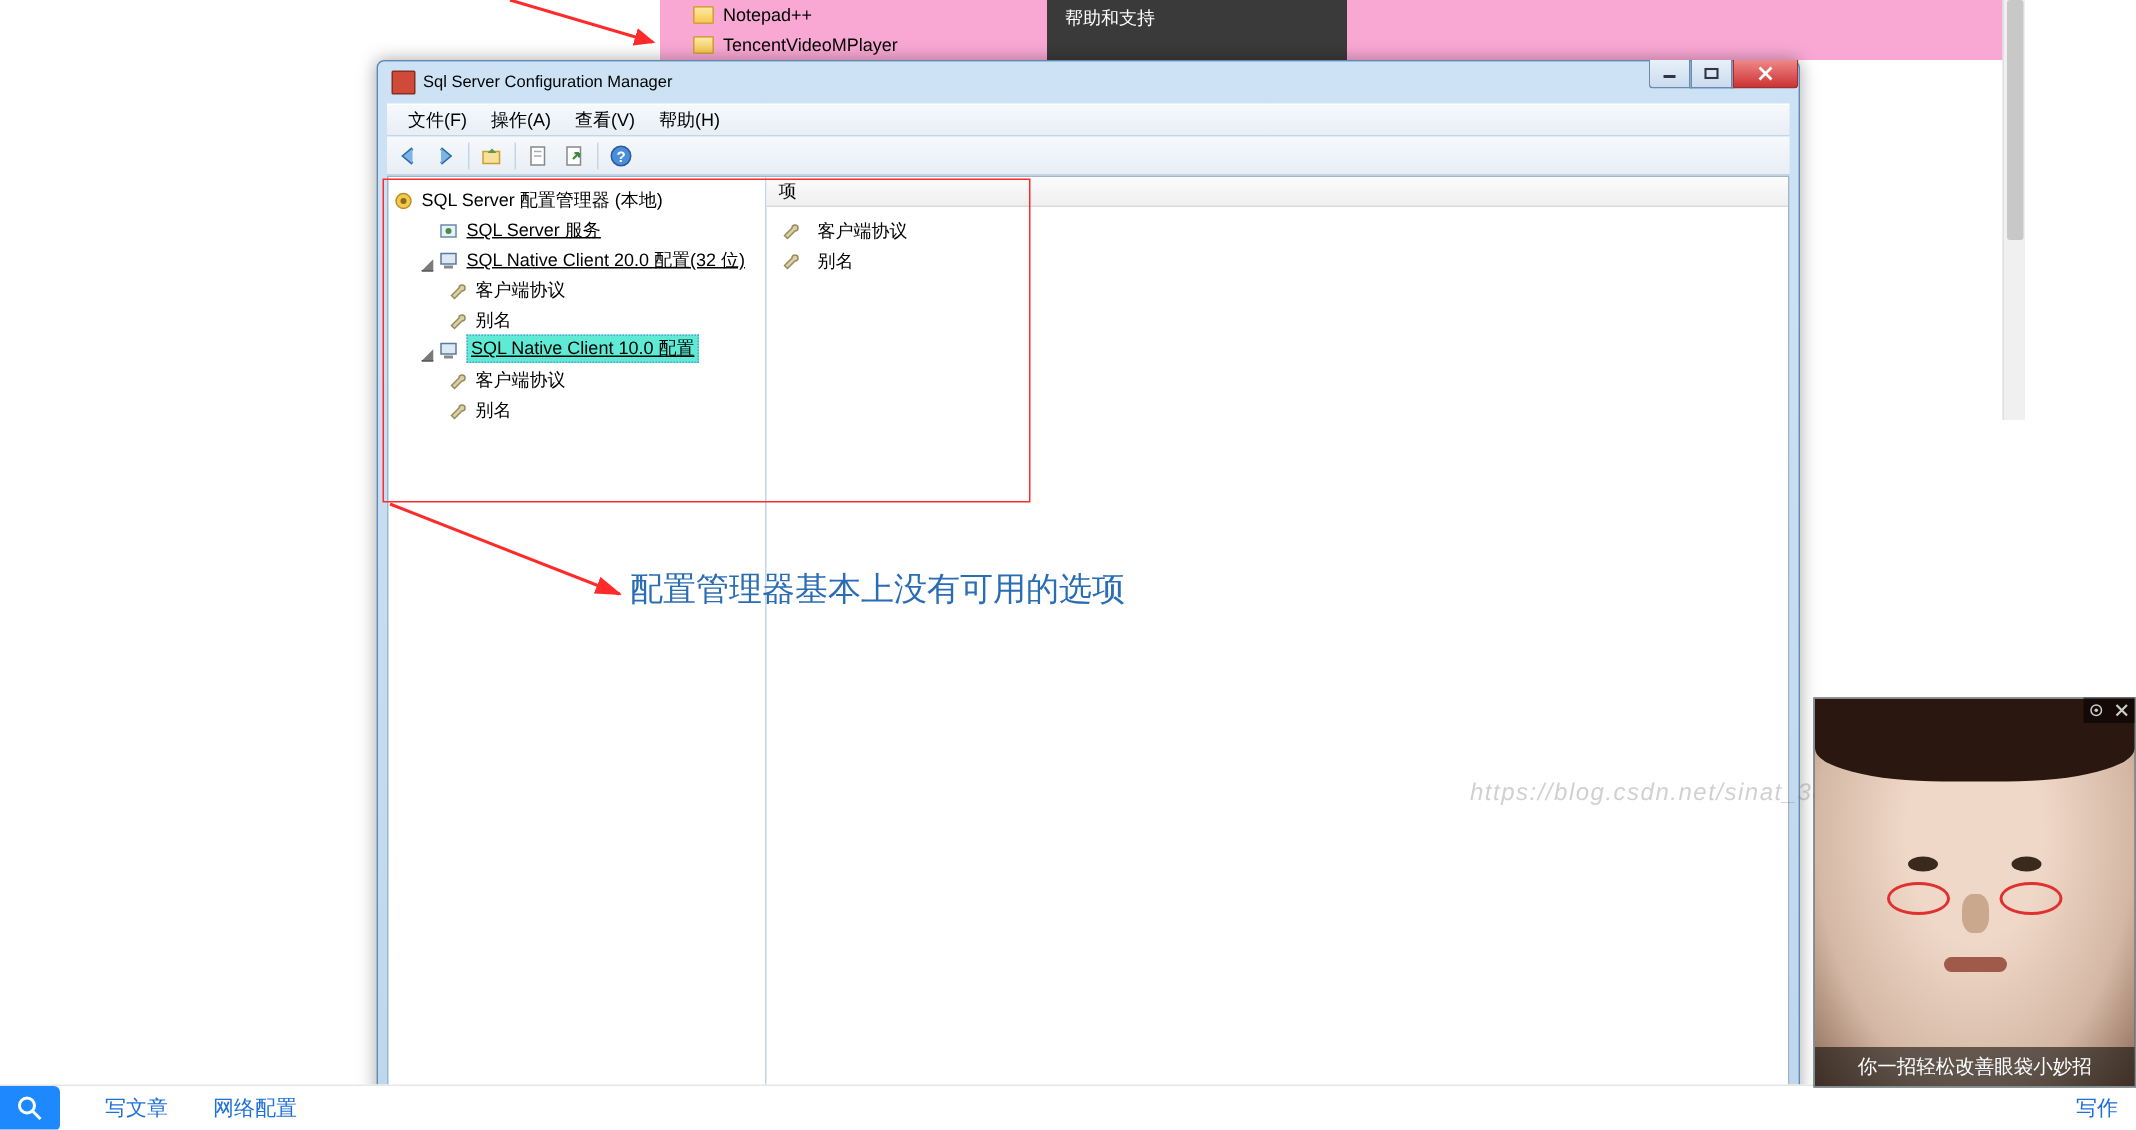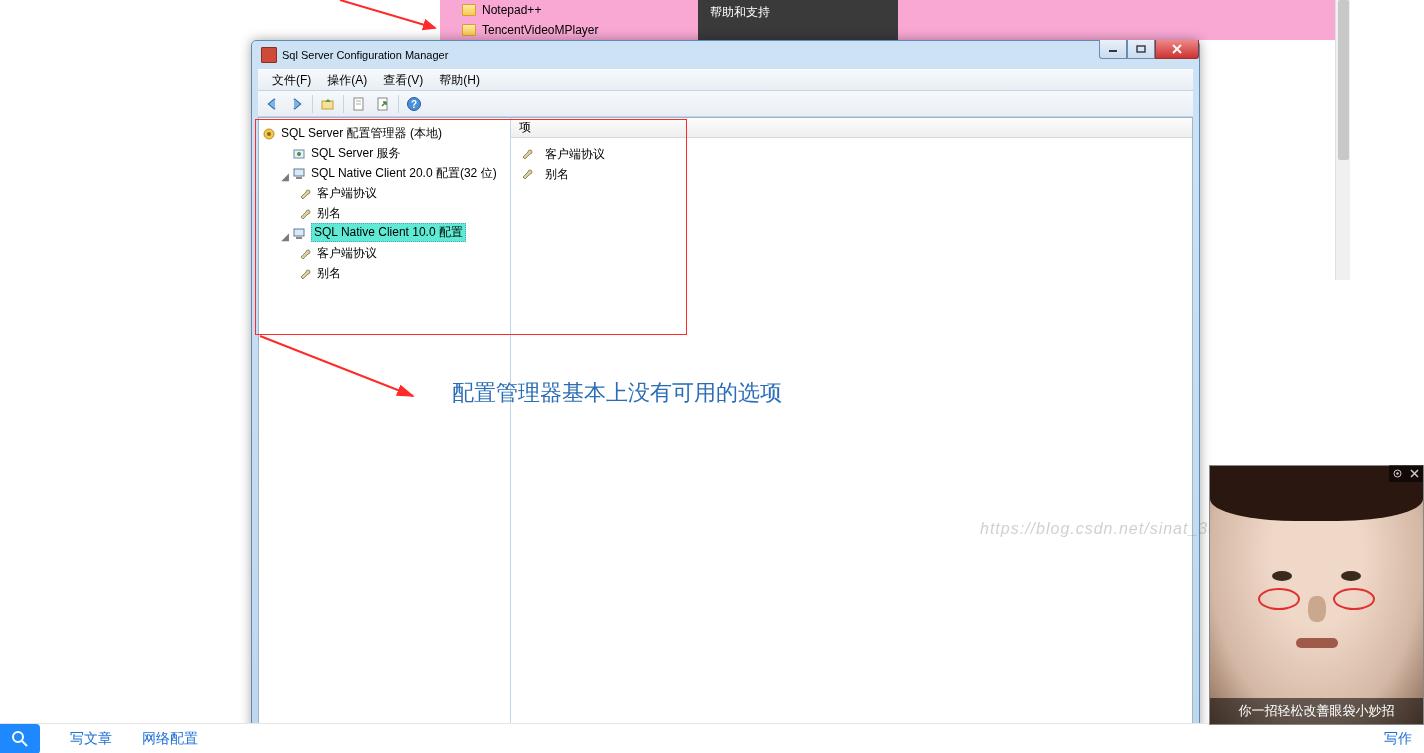--- a/index.html
+++ b/index.html
@@ -37,21 +37,21 @@
 .list-pane { flex: 1; position: relative; }
 .list-header { height: 20px; border-bottom: 1px solid #d8d8d8; background: linear-gradient(#fcfcfc,#efefef); font-size: 12px; padding-left: 8px; display: flex; align-items: center; }
 .list-body { padding: 6px 4px; font-size: 12px; }
 .list-row { display: flex; align-items: center; height: 20px; gap: 6px; padding-left: 4px; }
 
 .tree-row { display: flex; align-items: flex-end; height: 20px; white-space: nowrap; }
 .tree-row.selected span.lbl { background: #5eead4; border: 1px dotted #5a9ed6; padding: 0 2px; }
 .expander { width: 12px; text-align: center; color: #7a7a7a; font-size: 10px; cursor: default; }
 .tree-icon { width: 16px; height: 16px; margin-right: 4px; display: inline-flex; align-items: center; justify-content: center; }
 .indent0 { padding-left: 0; }
-.indent1 { padding-left: 18px; }
+.indent1 { padding-left: 18px; text-decoration: underline; }
 .indent2 { padding-left: 36px; }
 
 
 .red-box { position: absolute; border: 1px solid #ff2a2a; pointer-events: none; }
 .annotation-text { position: absolute; font-size: 22px; color: #2b6db5; font-family: "SimSun","宋体",serif; }
 
 
 .watermark { position: absolute; left: 980px; top: 520px; font-family: "Arial"; font-size: 16px; color: rgba(120,120,120,0.35); letter-spacing: 1px; font-style: italic; }
 
 
@@ -290,21 +290,21 @@
 
 <svg class="arrow-svg" style="left:258px; top:334px; width:170px; height:70px;">
   <defs>
       <marker id="ah2" markerWidth="10" markerHeight="10" refX="8" refY="3" orient="auto">
         <path d="M0,0 L9,3 L0,6 Z" fill="#ff2a2a"></path>
       </marker>
     </defs>
   <line x1="2" y1="2" x2="155" y2="62" stroke="#ff2a2a" stroke-width="2" marker-end="url(#ah2)"></line>
 </svg>
 
-<div class="annotation-text" style="left:420px; top:378px;margin-left:32px;">配置管理器基本上没有可用的选项</div>
+<div class="annotation-text" style="left:420px; top:378px;">配置管理器基本上没有可用的选项</div>
 
 <div class="watermark">https://blog.csdn.net/sinat_38449225</div>
 
 <div class="bottom-bar">
   <div class="bb-logo">
     <svg width="20" height="20">
         <circle cx="8" cy="8" r="5" fill="none" stroke="#fff" stroke-width="2"></circle>
         <line x1="12" y1="12" x2="17" y2="17" stroke="#fff" stroke-width="2"></line>
       </svg>
   </div>

